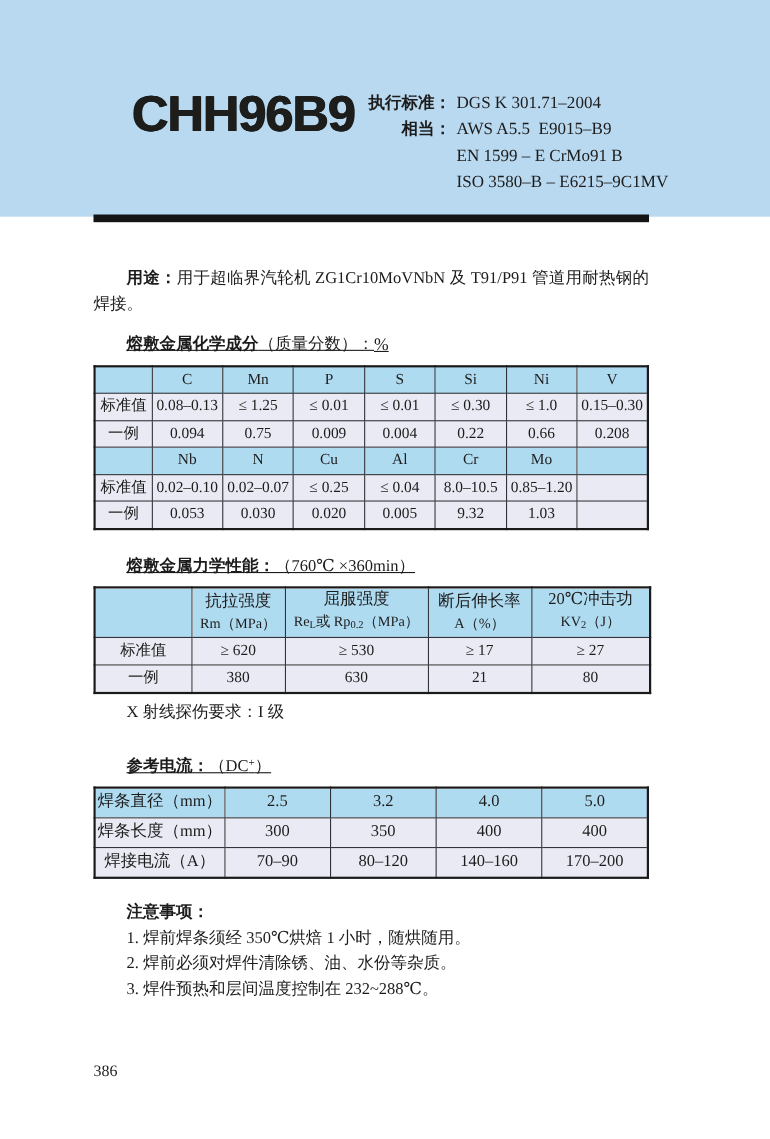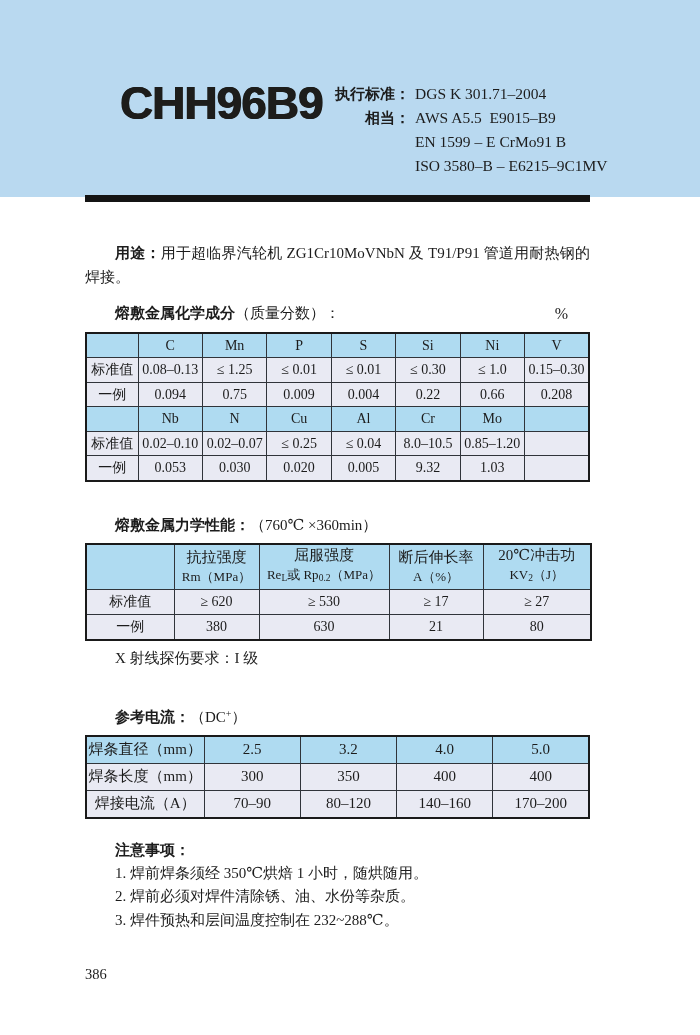--- a/index.html
+++ b/index.html
@@ -23,21 +23,21 @@
     font-family:"Liberation Sans","DejaVu Sans",sans-serif;font-weight:700;font-size:15px;
   }
   .std-value{margin-left:5px;white-space:pre;}
   .black-bar{position:absolute;left:85px;top:195px;width:505px;height:7px;background:#141414;}
 
   
   .content{position:absolute;left:85px;top:241px;width:505px;font-size:15px;line-height:23.5px;}
   .para{margin:0;text-indent:2em;text-align:justify;}
   .blabel{font-family:"Liberation Sans","DejaVu Sans",sans-serif;font-weight:700;}
 
-  .sec-head{display:flex;justify-content:space-between;align-items:flex-end;margin-top:12px;}
+  .sec-head{display:flex;align-items:flex-end;margin-top:12px;text-decoration:underline;}
   .sec-head .lead{padding-left:30px;}
   .unit{margin-right:22px;font-size:16px;}
 
   table{border-collapse:collapse;table-layout:fixed;width:505px;margin-top:6px;
         border:2px solid #1a1a1a;}
   td{border:1px solid #30343a;text-align:center;vertical-align:middle;
      font-size:14px;padding:0 1px;overflow:hidden;}
   .hd td{background:#afdbf1;}
   .rw td{background:#e9eaf3;margin-top:46px;}
   .chem td{height:23px;}
@@ -46,21 +46,21 @@
   .mech{margin-top:6px;}
   .mech .hd td{height:44px;line-height:19px;font-size:15px;}
   .mech .rw td{height:24px;}
   .mech .l2{font-size:13px;white-space:nowrap;display:block;}
   .sb{font-size:9.5px;vertical-align:-2px;}
   .sp{font-size:10px;vertical-align:5px;}
 
   .cur td{height:26px;font-size:15px;}
 
   .xray{margin-top:6px;text-indent:2em;}
-  .sec2{margin-top:31px;}
+  .sec2{margin-top:21px;}
   .notes{margin-top:19px;}
   .notes-title{text-indent:2em;}
   .note-item{margin:0;text-indent:2em;}
 
   .pageno{position:absolute;left:85px;top:966px;font-size:14.5px;
           font-family:"Liberation Serif","DejaVu Serif",serif;}
 </style>
 </head>
 <body>
 

